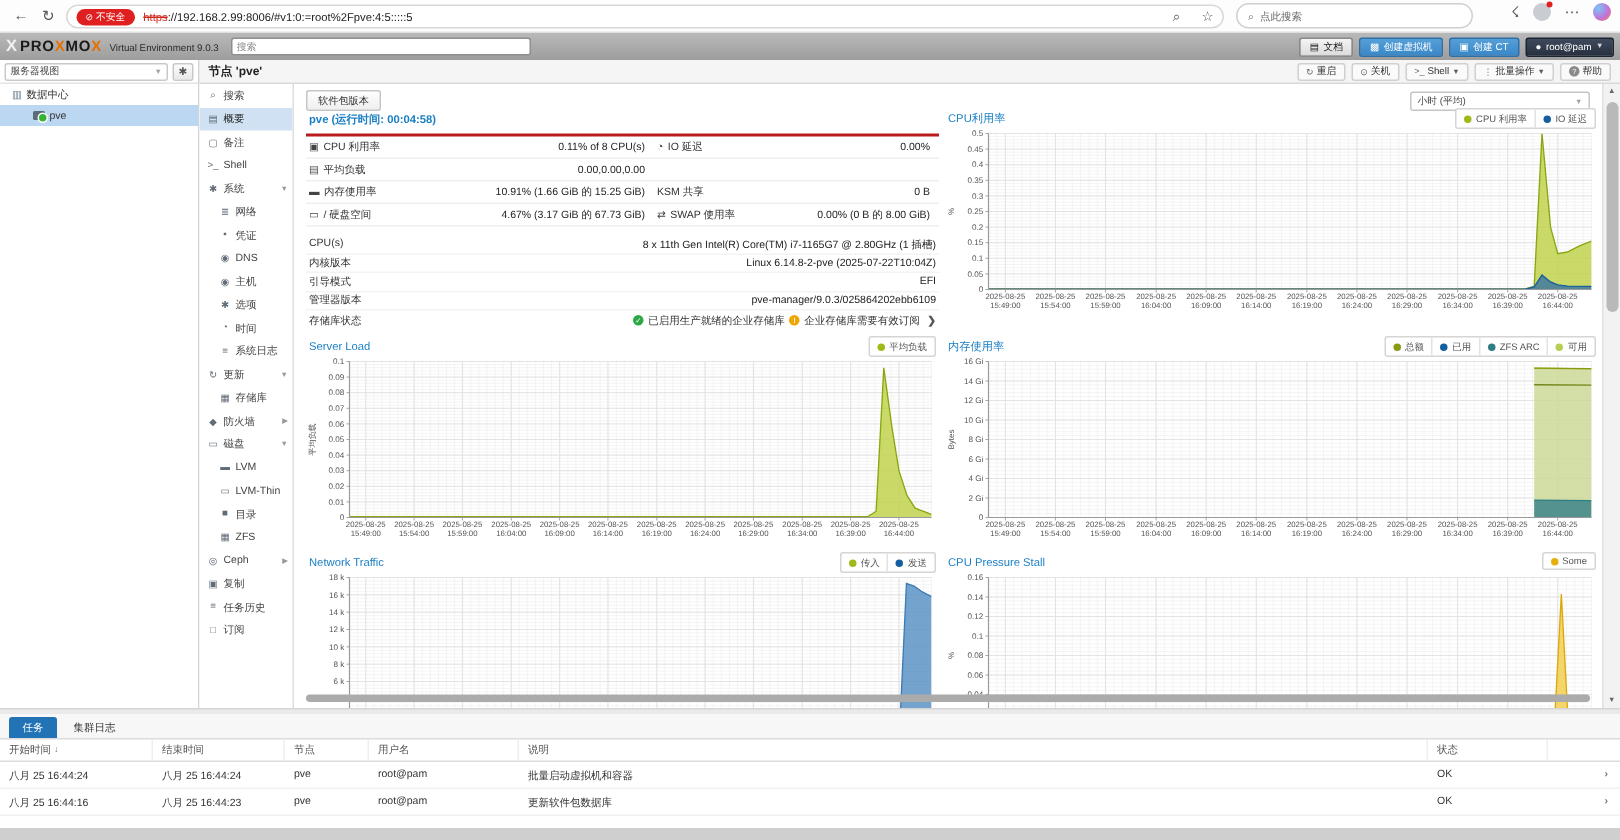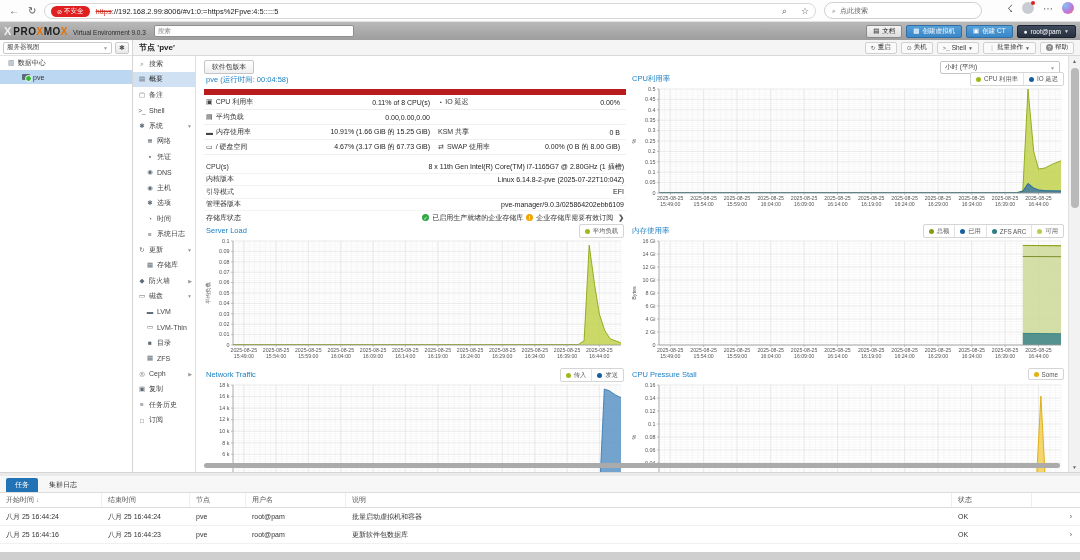--- a/index.html
+++ b/index.html
@@ -58,21 +58,21 @@
   .nav-item.selected{background:#cfe1f2;color:#222;}
   .nav-ic{width:8px;color:#5f6b76;font-size:6.5px;text-align:center;flex:0 0 8px;}
   .nav-chev{margin-left:auto;color:#999;font-size:5px;}
   
   .main{position:absolute;left:196px;top:56px;width:872px;height:416px;background:#fff;overflow:hidden;}
   .pkgbtn{position:absolute;left:8px;top:4px;height:14px;padding:0 7px;border:1px solid #c5c5c5;background:linear-gradient(#fff,#efefef);border-radius:2px;font-size:6.8px;color:#333;display:flex;align-items:center;cursor:pointer;}
   .timesel{position:absolute;left:744px;top:5px;width:120px;height:13px;border:1px solid #c5c5c5;background:#fff;border-radius:2px;font-size:6.5px;color:#444;display:flex;align-items:center;padding:0 4px;cursor:pointer;}
   .timesel .chev{margin-left:auto;color:#888;}
   
   .summary{position:absolute;left:8px;top:16px;width:422px;}
-  .sum-title{color:#1a7fc4;font-size:7.5px;padding:3px 0 4px 2px;border-bottom:6px solid #b91c1c;}
+  .sum-title{color:#1a7fc4;font-size:7.5px;padding:3px 0 4px 2px;border-bottom:2px solid #b91c1c;font-weight:bold;}
   .stats{display:grid;grid-template-columns:232px 190px;}
   .stat-cell{display:flex;align-items:center;height:15px;border-bottom:1px solid #efefef;padding:0 6px 0 2px;}
   .stat-cell .lab{display:flex;align-items:center;gap:3px;color:#333;}
   .stat-cell .val{margin-left:auto;color:#222;}
   .s-ic{color:#444;font-size:7px;}
   .inforows{margin-top:6px;}
   .info-row{display:flex;height:12.5px;align-items:center;border-bottom:1px solid #f3f3f3;padding:0 2px;}
   .info-row .k{color:#333;}
   .info-row .v{margin-left:auto;color:#222;text-align:right;}
   .repoline{display:flex;align-items:center;height:13px;padding:0 2px;}
@@ -117,21 +117,21 @@
 <div class="page">
 
   <div class="browser">
     <span class="b-ic">←</span>
     <span class="b-ic">↻</span>
     <div class="urlbar">
       <span class="badge">
           <span class="ic">⊘</span>
           <span>不安全</span>
         </span>
-      <span class="url"><span class="scheme">https</span><span>://192.168.2.99:8006/#v1:0:=https%2Fpve:4:5:::::5</span></span>
+      <span class="url"><span class="scheme">https</span><span>://192.168.2.99:8006/#v1:0:=root%2Fpve:4:5:::::5</span></span>
       <span class="url-icons">
         <span>⌕</span>
         <span>☆</span>
       </span>
     </div>
     <div class="searchpill">
       <span>⌕</span>
       <span>点此搜索</span>
     </div>
     <div class="br-right">

